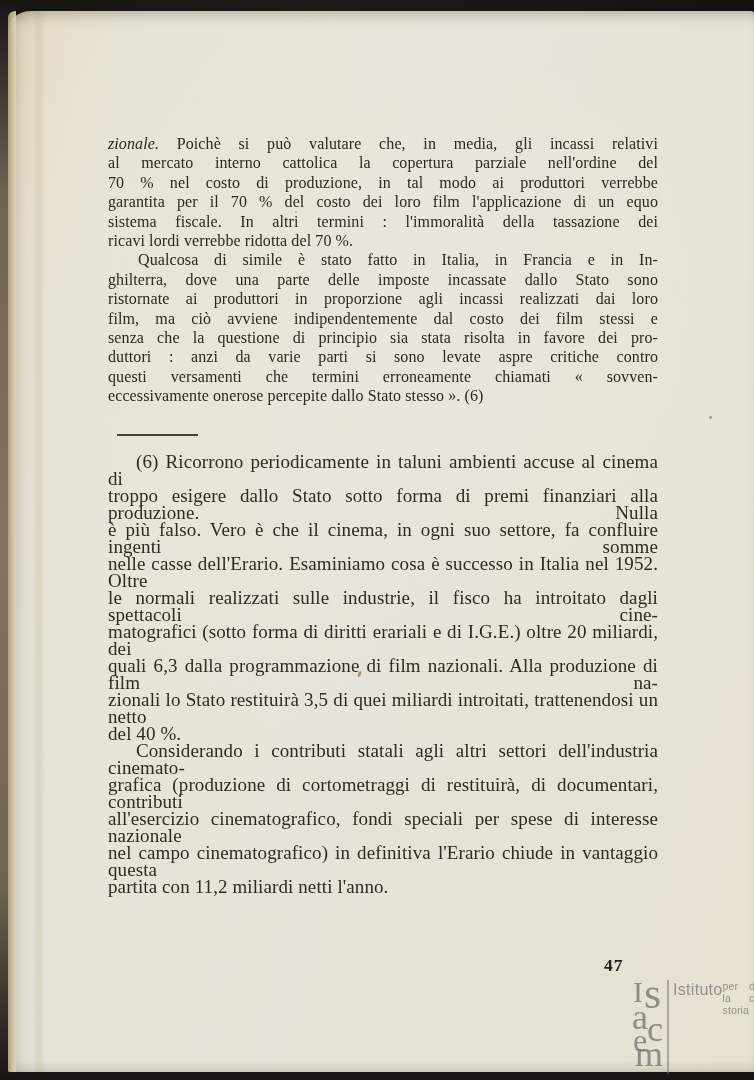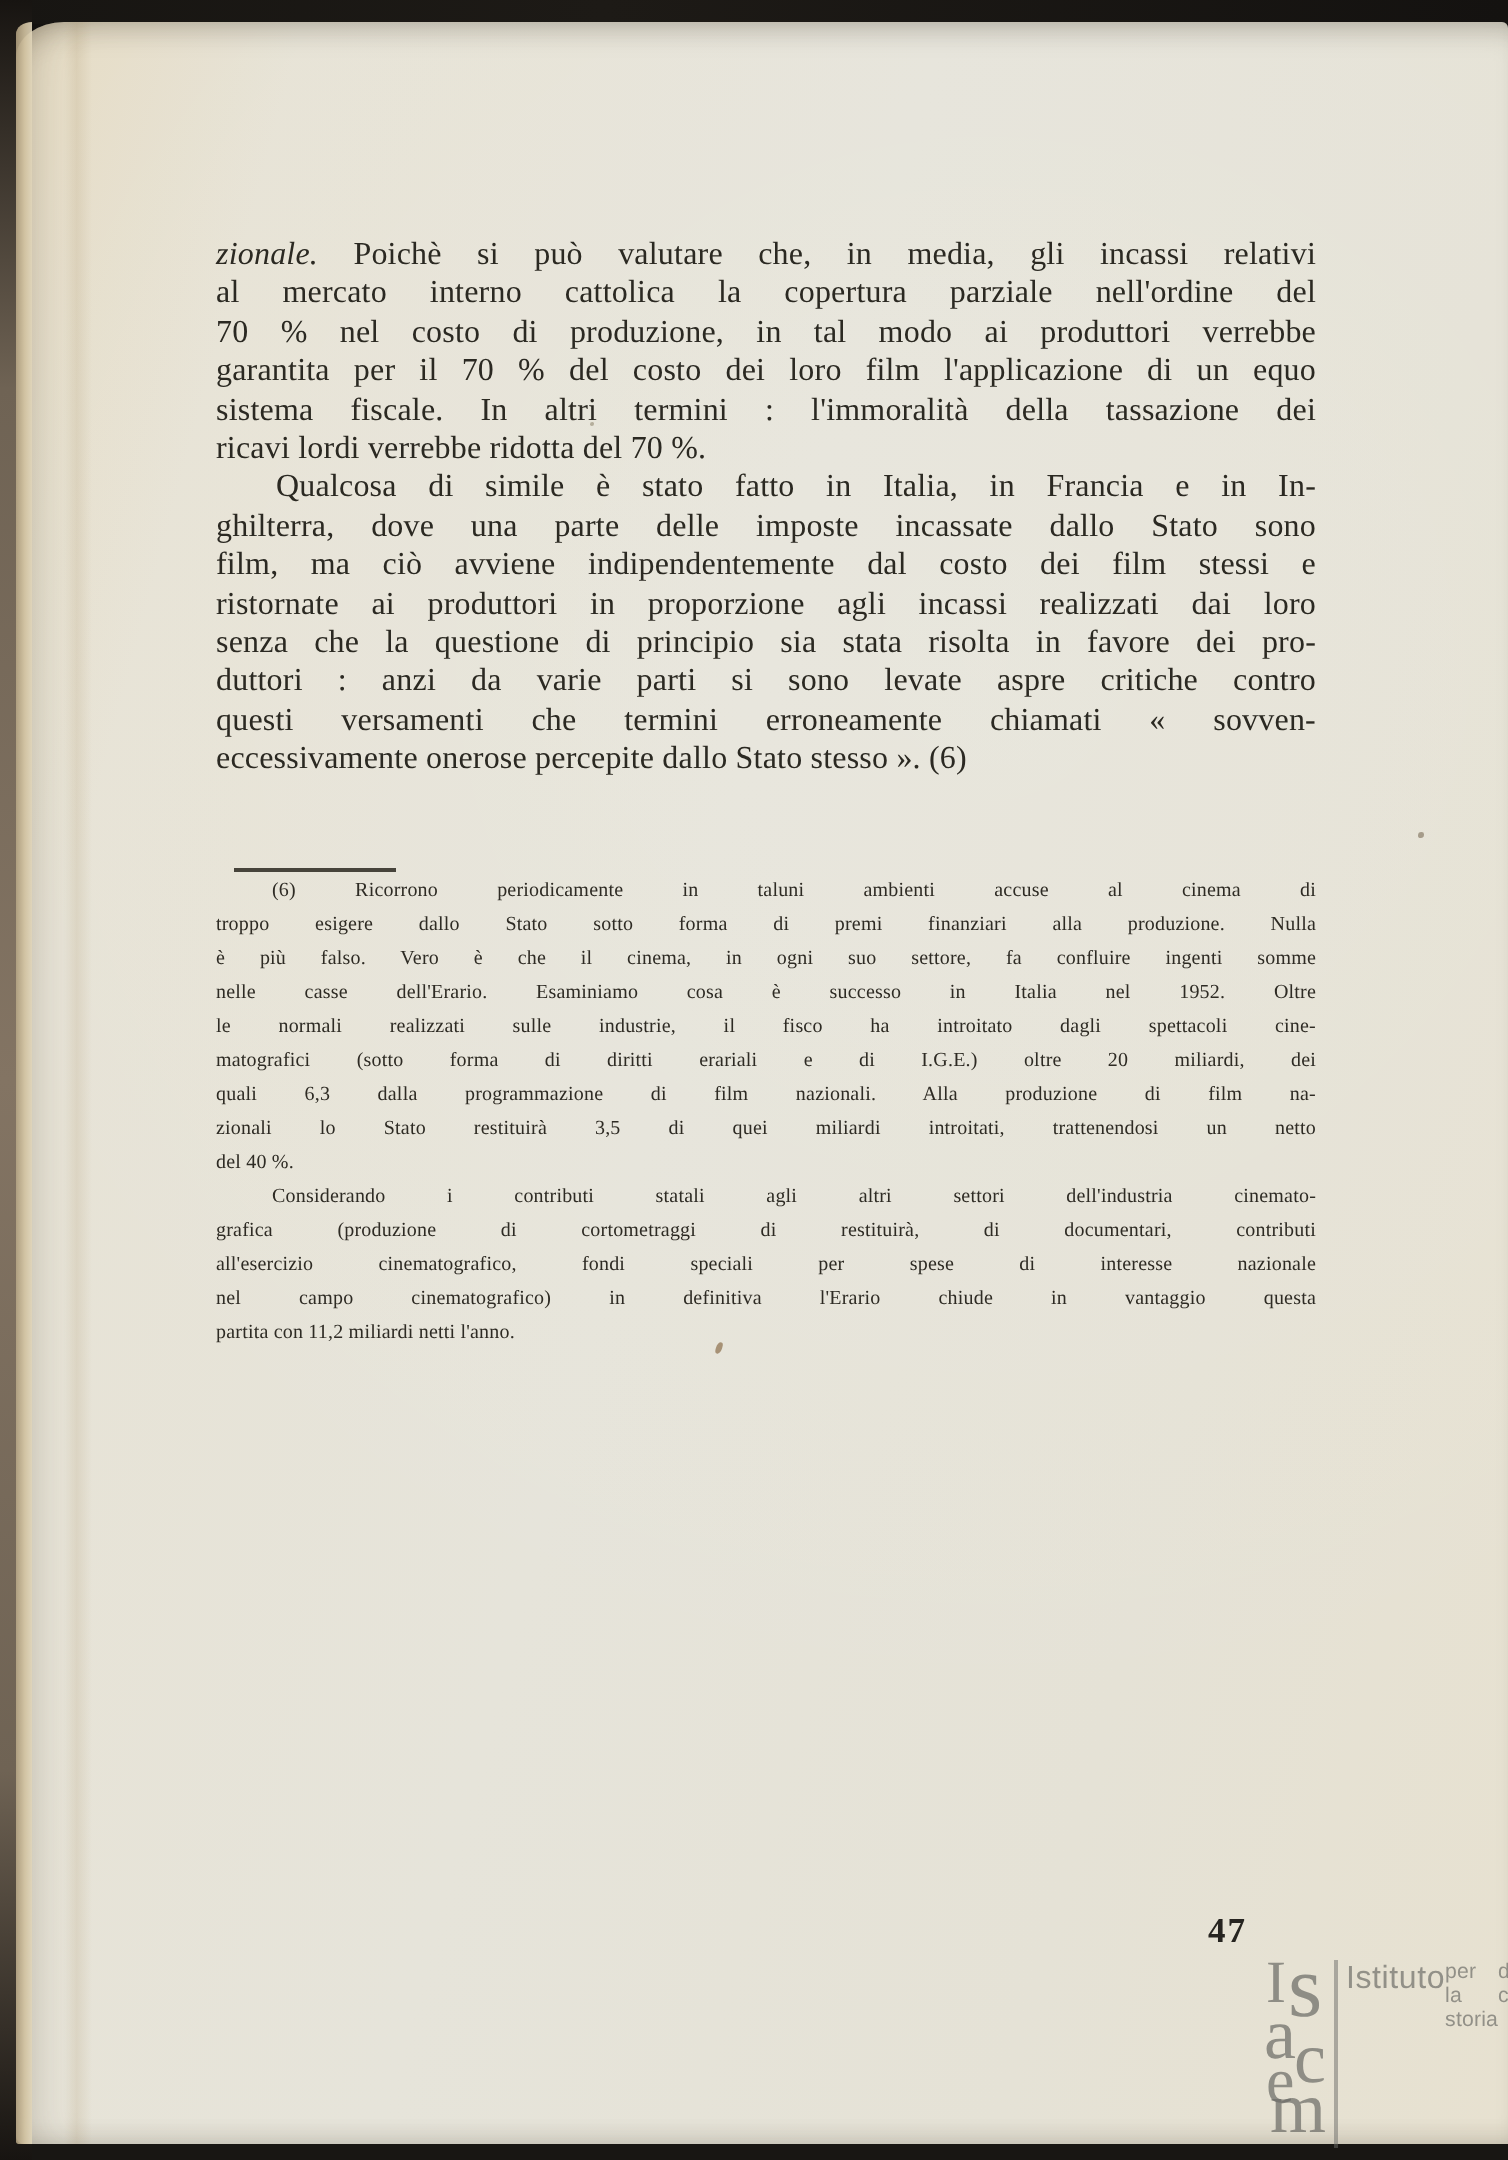--- a/index.html
+++ b/index.html
@@ -40,23 +40,24 @@
   }
   
   .crease {
     position: absolute; left: 24px; top: 0; width: 14px; height: 100%;
     background: linear-gradient(90deg, rgba(160,135,90,0) 0%, rgba(160,135,90,0.16) 45%, rgba(160,135,90,0) 100%);
   }
   
   .textcol {
     position: absolute; left: 100px; width: 550px;
     color: #2b2922;
+    margin-top: 16px;
   }
   #main-text { top: 107px; font-size: 16px; line-height: 19.4px; }
-  #footnote-text { top: 426px; font-size: 10px; line-height: 17px; color: #2e2b24; }
+  #footnote-text { top: 426px; font-size: 19px; line-height: 17px; color: #2e2b24; }
   .line {
     text-align: justify;
     text-align-last: justify;
     white-space: normal;
     letter-spacing: 0.1px;
   }
   .line.last { text-align-last: left; }
   .para.indent > .line:first-child { text-indent: 30px; }
   #footnote-text .para.indent > .line:first-child { text-indent: 28px; }
   .fn-rule {
@@ -118,22 +119,22 @@
         <div class="line"><span style="font-style: italic;">zionale.</span><span> Poichè si può valutare che, in media, gli incassi relativi</span></div>
         <div class="line">al mercato interno cattolica la copertura parziale nell'ordine del</div>
         <div class="line">70 % nel costo di produzione, in tal modo ai produttori verrebbe</div>
         <div class="line">garantita per il 70 % del costo dei loro film l'applicazione di un equo</div>
         <div class="line">sistema fiscale. In altri termini : l'immoralità della tassazione dei</div>
         <div class="line last">ricavi lordi verrebbe ridotta del 70 %.</div>
       </div>
       <div class="para indent">
         <div class="line">Qualcosa di simile è stato fatto in Italia, in Francia e in In-</div>
         <div class="line">ghilterra, dove una parte delle imposte incassate dallo Stato sono</div>
+        <div class="line">ristornate ai produttori in proporzione agli incassi realizzati dai loro</div>
         <div class="line">film, ma ciò avviene indipendentemente dal costo dei film stessi e</div>
-        <div class="line">ristornate ai produttori in proporzione agli incassi realizzati dai loro</div>
         <div class="line">senza che la questione di principio sia stata risolta in favore dei pro-</div>
         <div class="line">duttori : anzi da varie parti si sono levate aspre critiche contro</div>
         <div class="line">questi versamenti che termini erroneamente chiamati « sovven-</div>
         <div class="line last">eccessivamente onerose percepite dallo Stato stesso ». (6)</div>
       </div>
     </div>
 
   <div class="fn-rule"></div>
 
   <div id="footnote-text" class="textcol" style="position:absolute;">

